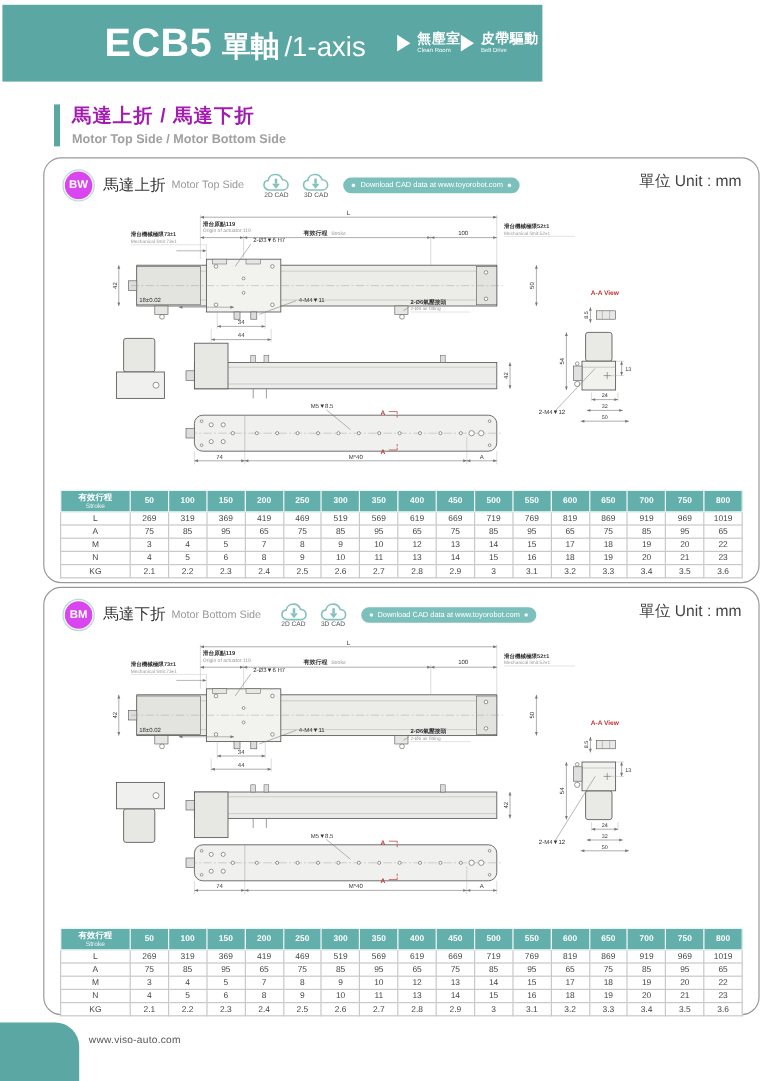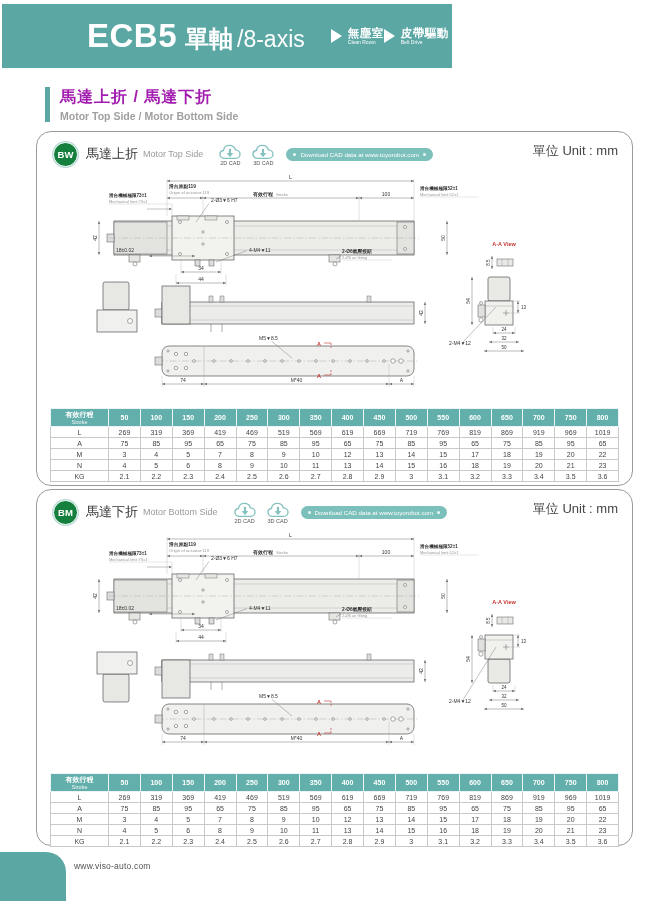--- a/index.html
+++ b/index.html
@@ -20,21 +20,21 @@
   .f-en{font-size:5px;}
   
   .section{position:absolute;left:45px;top:87px;border-left:5px solid #5ba7a4;padding-left:10px;}
   .sec-cn{font-size:16px;font-weight:bold;color:#a21caf;letter-spacing:1px;}
   .sec-en{font-size:10.5px;color:#a0a0a0;margin-top:2px;font-weight:bold;}
   
   .panel{position:absolute;left:36px;width:595px;border:1px solid #9a9a9a;border-radius:15px;background:#fff;}
   #panel-bw{top:131px;height:353px;}
   #panel-bm{top:489px;height:355px;}
   .panel-head{position:absolute;left:16px;top:8px;height:28px;display:flex;align-items:center;}
-  .badge{width:23px;height:23px;border-radius:50%;background:#15803d;border:1px solid #fff;
+  .badge{width:23px;height:23px;border-radius:50%;background:#d946ef;border:1px solid #fff;
          box-shadow:0 0 0 1px #b7dad7;color:#fff;font-size:9.5px;font-weight:bold;
          display:flex;align-items:center;justify-content:center;flex:0 0 auto;}
   .p-cn{font-size:13px;font-weight:normal;color:#333;margin-left:8px;white-space:nowrap;}
   .p-en{font-size:9px;color:#999;margin-left:5px;white-space:nowrap;}
   .cloud{display:flex;flex-direction:column;align-items:center;margin-left:13px;cursor:pointer;}
   .cloud + .cloud{margin-left:5px;}
   .cloud-label{font-size:5.5px;color:#555;margin-top:-1px;}
   .pill{margin-left:9px;height:13px;border-radius:7px;background:#7cc0bb;color:#fff;font-size:6.2px;
         display:flex;align-items:center;padding:0 7px;gap:4px;white-space:nowrap;cursor:pointer;}
   .dot{width:3px;height:3px;border-radius:50%;background:rgba(255,255,255,.85);flex:0 0 auto;}
@@ -55,21 +55,21 @@
 </style>
 </head>
 <body>
 
 <div class="page">
 
   <header class="topbar">
     <div class="brand">
       <span class="model">ECB5</span>
       <span class="series-cn">單軸</span>
-      <span class="series-en">/8-axis</span>
+      <span class="series-en">/1-axis</span>
     </div>
     <div class="features">
       <div class="feature">
         <span class="tri"></span>
         <span class="f-col">
           <span class="f-cn">無塵室</span>
           <span class="f-en">Clean Room</span>
         </span>
       </div>
       <div class="feature">

